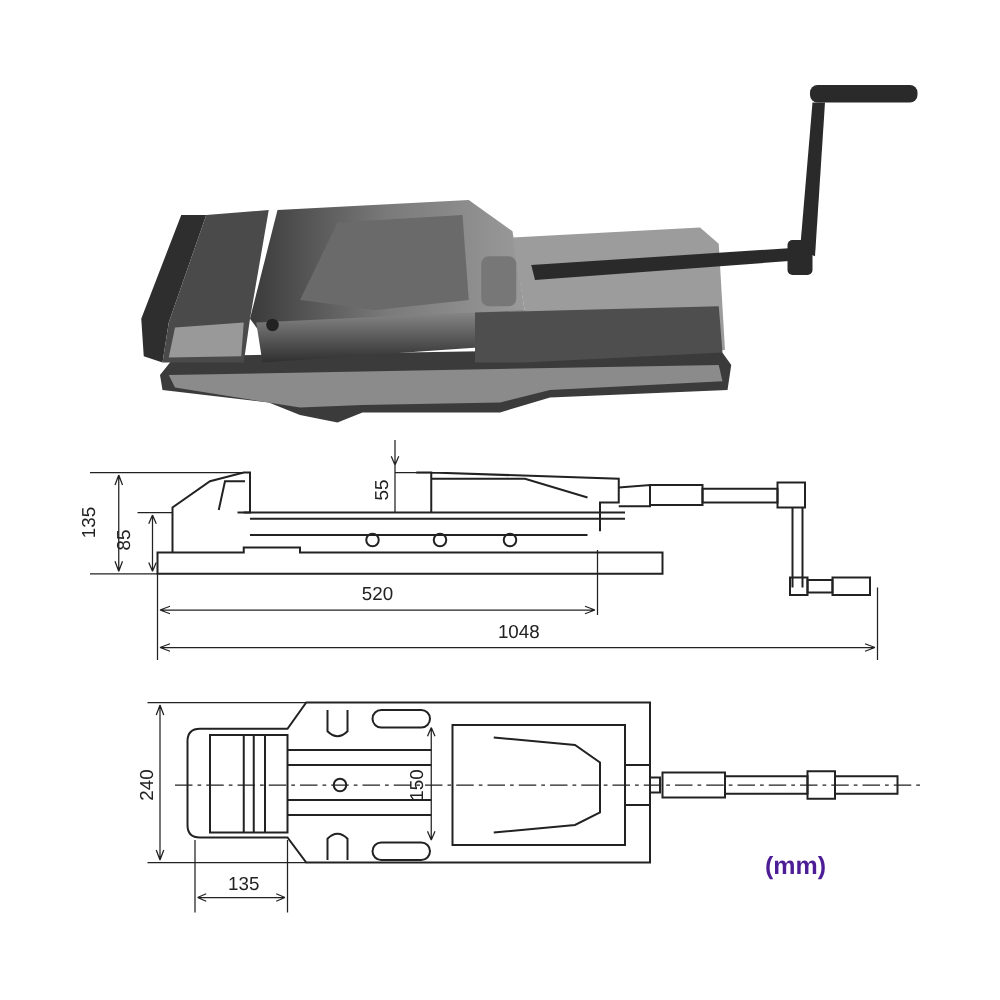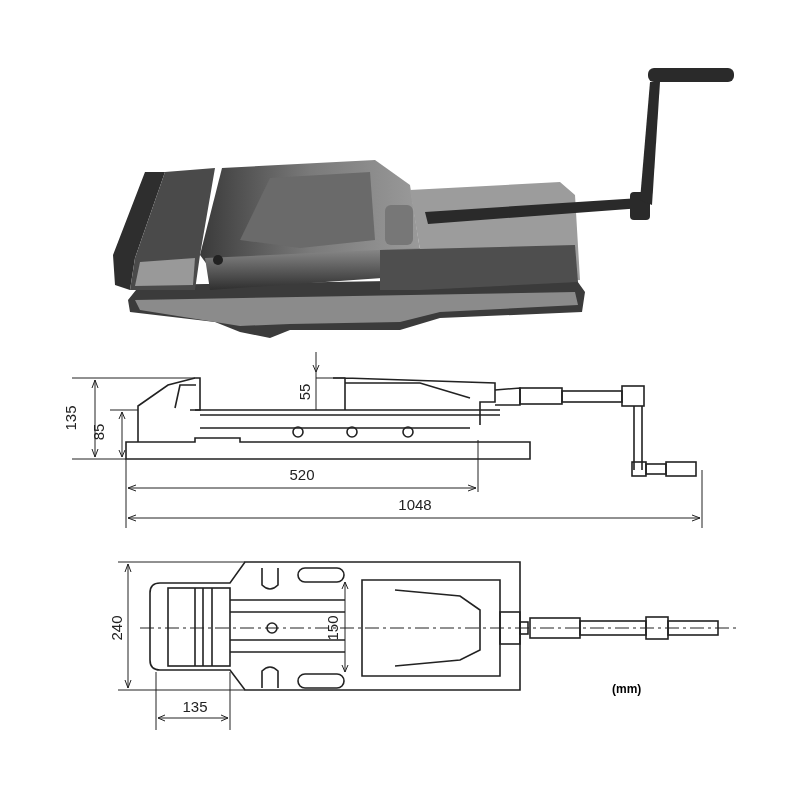--- a/index.html
+++ b/index.html
@@ -1,19 +1,19 @@
 <!DOCTYPE html>
 <html><head>
 <meta charset="utf-8">
 <style>
   html, body { margin: 0; padding: 0; background: #ffffff; }
   body { width: 800px; height: 800px; position: relative; overflow: hidden; font-family: "Liberation Sans", sans-serif; }
   .layer { position: absolute; left: 0; top: 0; }
   .dim { font-family: "Liberation Sans", sans-serif; font-size: 15px; fill: #222; }
-  .unit { position: absolute; left: 612px; top: 682px; font-family: "Liberation Sans", sans-serif; font-weight: bold; font-size: 12px; color: #000000; }
+  .unit { position: absolute; left: 612px; top: 682px; font-family: "Liberation Sans", sans-serif; font-weight: bold; font-size: 20px; color: #4c1d95; }
 </style>
 </head>
 <body>
 
 <svg class="layer" width="800" height="800">
   <defs>
     <linearGradient id="gBody" x1="0" y1="0" x2="0" y2="1">
       <stop offset="0" stop-color="#8a8a8a"></stop>
       <stop offset="0.5" stop-color="#5c5c5c"></stop>
       <stop offset="1" stop-color="#2f2f2f"></stop>

